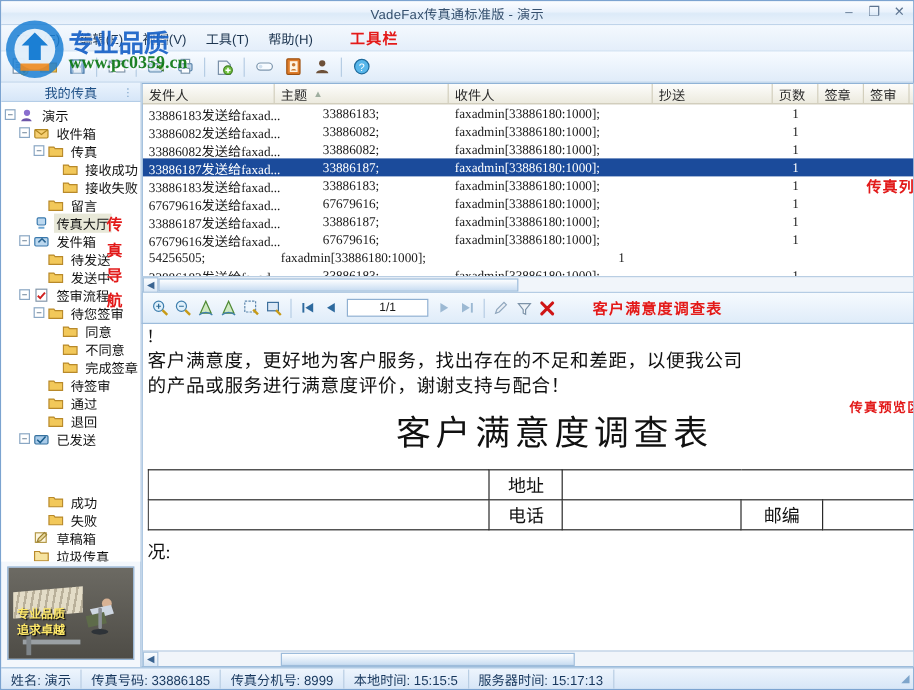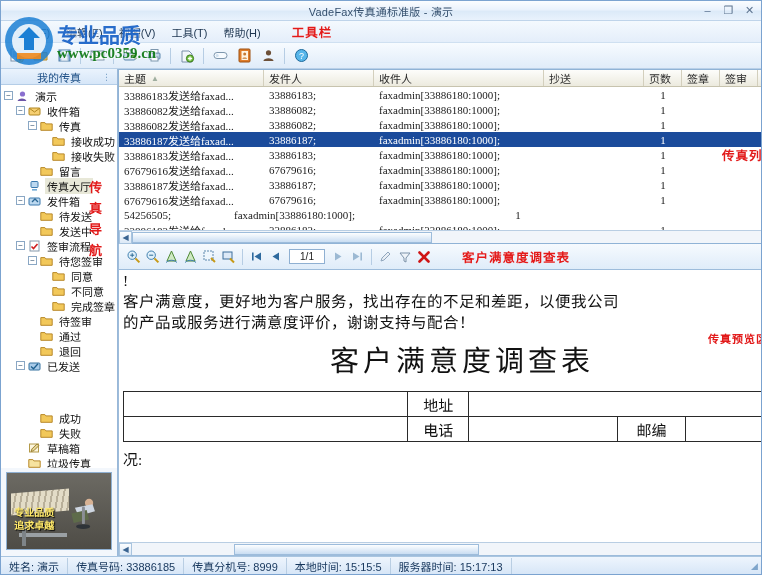--- a/index.html
+++ b/index.html
@@ -104,21 +104,21 @@
   .sb-btn { width:13px; height:13px; display:flex; align-items:center; justify-content:center;
     background:linear-gradient(#fbfdff,#dbe8f6); border:1px solid #a9c4de; color:#3a6491; font-size:8px; }
   .sb-thumb { background:linear-gradient(#fdfeff,#c9ddf2); border:1px solid #9dbcdb; }
 
   
   .vtool { height:26px; display:flex; align-items:center; gap:2px; padding-left:6px;
     background:linear-gradient(#f6fafe,#dfecf9); border:1px solid #9dbcdb; border-top:none;
     position:relative; }
   .vt-btn { width:17px; height:17px; display:flex; align-items:center; justify-content:center;
     border-radius:2px; }
-  .pagebox { width:36px; height:15px; background:#fff; border:1px solid #8fb0d2;
+  .pagebox { width:68px; height:15px; background:#fff; border:1px solid #8fb0d2;
     text-align:center; font-size:10px; line-height:14px; color:#1a1a1a; margin:0 3px; }
   .vt-anno { margin-left:28px; }
 
   
   .preview { flex:1; background:#fff; border:1px solid #9dbcdb; border-top:none;
     position:relative; overflow:hidden; }
   .doc { position:absolute; left:4px; top:0; right:17px; bottom:15px; overflow:hidden;
     color:#111; font-family:"Liberation Serif",serif; }
   .doc-p { font-size:15.5px; line-height:21px; letter-spacing:.5px; white-space:nowrap; }
   .doc-title { text-align:center; font-size:29px; letter-spacing:4px; margin-top:4px;
@@ -459,26 +459,26 @@
           <div>专业品质</div>
           <div>追求卓越</div>
         </div>
       </div>
     </div>
 
     <div class="rightpane">
 
       <div class="listwrap">
         <div class="lhead" id="list-head">
+            <div class="lh" style="width: 110px;">
+              <span>发件人</span>
+            </div>
             <div class="lh" style="width: 145px;">
               <span>主题</span>
               <span class="sortarrow">▲</span>
-            </div>
-            <div class="lh" style="width: 110px;">
-              <span>发件人</span>
             </div>
             <div class="lh" style="width: 170px;">
               <span>收件人</span>
             </div>
             <div class="lh" style="width: 100px;">
               <span>抄送</span>
             </div>
             <div class="lh" style="width: 38px;">
               <span>页数</span>
             </div>

